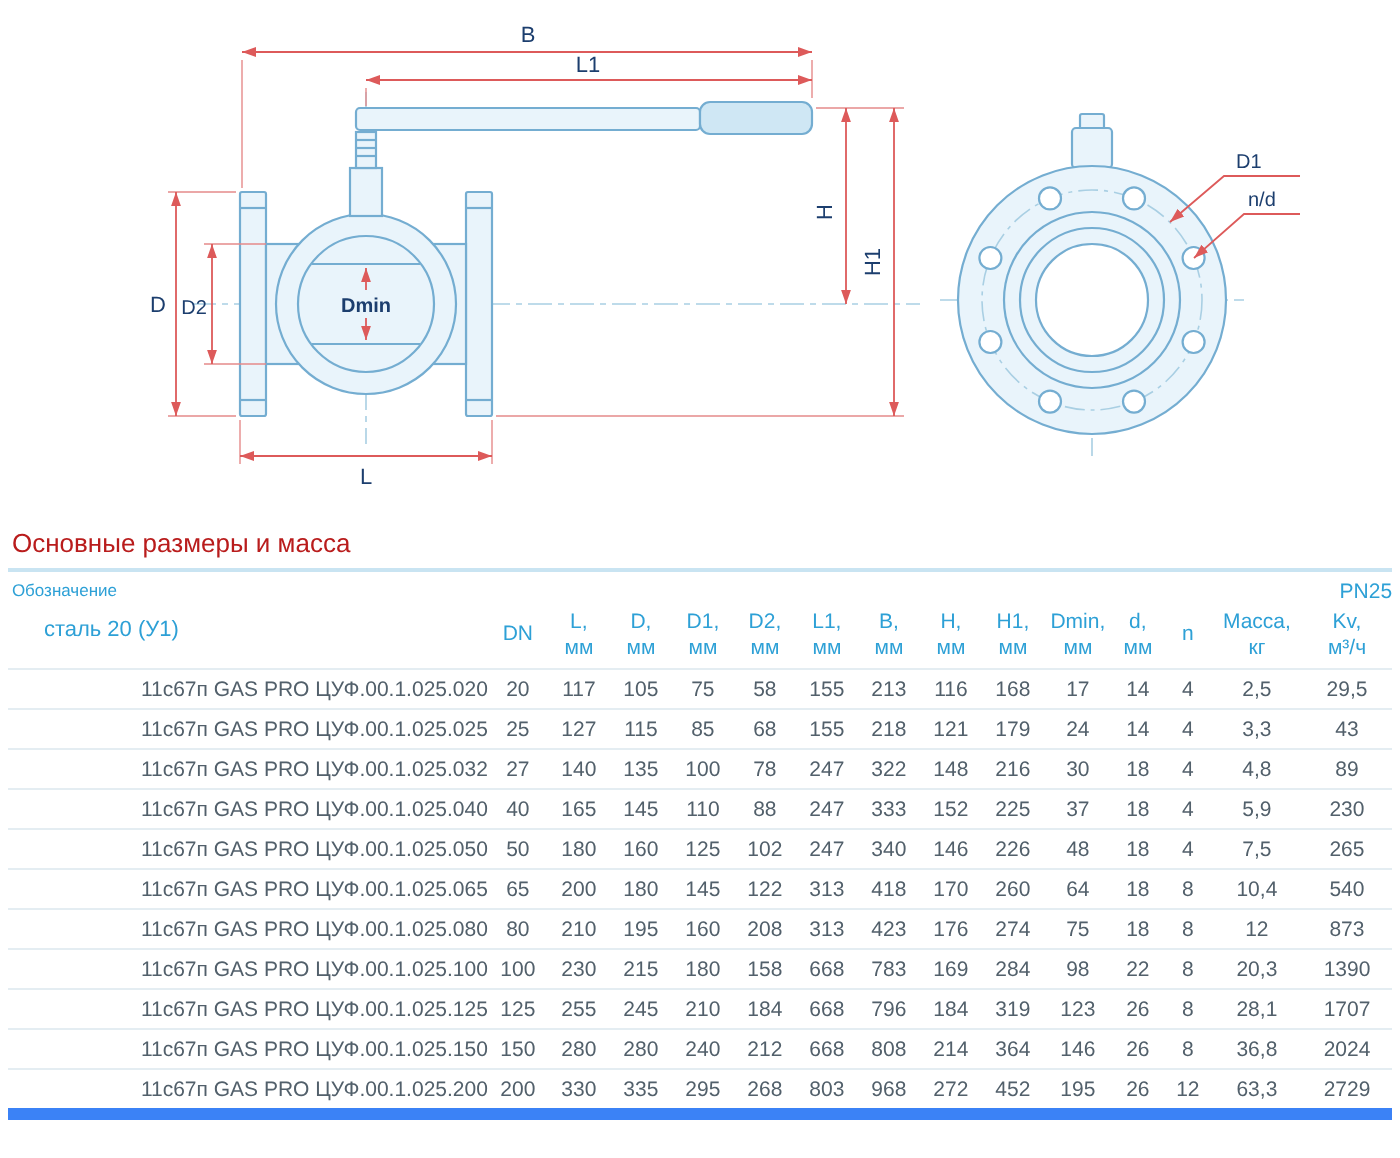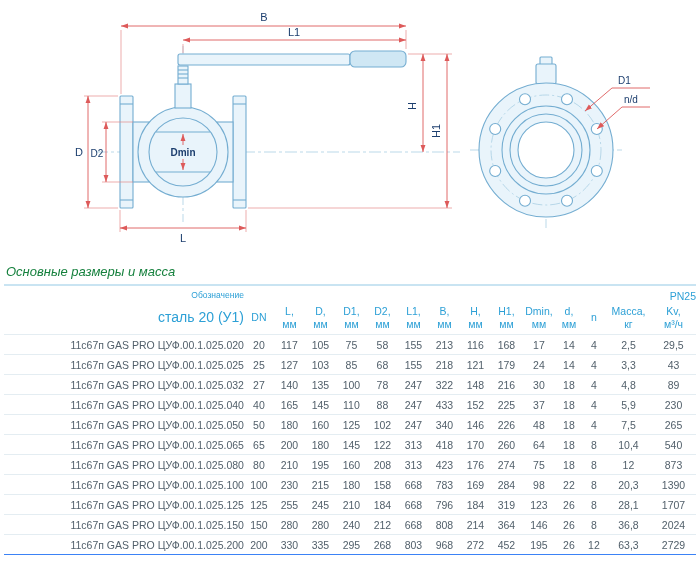--- a/index.html
+++ b/index.html
@@ -12,35 +12,35 @@
   .blue-part{fill:#e9f4fb;stroke:#74add1;stroke-width:1.1;}
   .blue-line{stroke:#74add1;stroke-width:1.1;fill:none;}
   .center-line{stroke:#a9cfe3;stroke-width:0.8;fill:none;stroke-dasharray:12 3 3 3;}
   .dim{stroke:#dd5a5a;stroke-width:0.9;fill:none;}
   .ext{stroke:#e58a8a;stroke-width:0.7;fill:none;}
   .dim-label{fill:#1c3e6e;font-size:11px;}
   .dim-label-sm{fill:#1c3e6e;font-size:10px;}
   .dim-label-b{fill:#1c3e6e;font-size:10px;font-weight:bold;}
 
   
-  .section-title{font-size:13px;color:#15803d;margin:6px 0 5px 6px;font-style:italic;}
+  .section-title{font-size:13px;color:#b91c1c;margin:6px 0 5px 6px;}
   .rule{border:none;border-top:2px solid #c9e4f2;margin:0 4px 2px 4px;}
 
   
   table{border-collapse:collapse;table-layout:fixed;width:692px;margin:2px auto 0 auto;}
   th,td{padding:0;font-weight:normal;overflow:hidden;white-space:nowrap;}
-  th.desig{vertical-align:top;text-align:right;padding-left:2px;}
+  th.desig{vertical-align:top;text-align:left;padding-left:2px;}
   .desig-top{font-size:8.5px;color:#2da0d6;padding-top:2px;}
-  .desig-sub{font-size:14px;color:#2da0d6;padding-top:9px;}
+  .desig-sub{font-size:11px;color:#2da0d6;padding-top:9px;margin-left:16px;}
   th.pn{vertical-align:top;text-align:right;color:#2da0d6;font-size:10.5px;padding-top:2px;padding-left:90px;height:15px;}
   tr.colhead th{vertical-align:middle;text-align:center;padding-bottom:4px;}
   tr.colhead .h1,tr.colhead .h2{color:#2da0d6;font-size:10.5px;line-height:1.2;text-align:center;}
   tbody td{font-size:10.5px;color:#52606b;text-align:center;height:19px;border-top:1px solid #e4edf2;}
   tbody td.name{text-align:right;padding-left:2px;}
-  tbody tr:last-child td{border-bottom:1px solid #3b82f6;}
+  tbody tr:last-child td{border-bottom:6px solid #3b82f6;}
 </style>
 </head>
 <body>
 
 <div class="page">
 
   <div class="drawing-wrap">
   <svg width="700" height="258" viewBox="0 0 700 258">
     <defs>
       <marker id="arr" viewBox="0 0 10 10" refX="10" refY="5" markerWidth="8" markerHeight="8" orient="auto-start-reverse">
@@ -270,21 +270,21 @@
           <td>17</td>
           <td>14</td>
           <td>4</td>
           <td>2,5</td>
           <td>29,5</td>
         </tr>
         <tr>
           <td class="name">11с67п GAS PRO ЦУФ.00.1.025.025</td>
           <td>25</td>
           <td>127</td>
-          <td>103</td>
+          <td>115</td>
           <td>85</td>
           <td>68</td>
           <td>155</td>
           <td>218</td>
           <td>121</td>
           <td>179</td>
           <td>24</td>
           <td>14</td>
           <td>4</td>
           <td>3,3</td>
@@ -308,21 +308,21 @@
           <td>89</td>
         </tr>
         <tr>
           <td class="name">11с67п GAS PRO ЦУФ.00.1.025.040</td>
           <td>40</td>
           <td>165</td>
           <td>145</td>
           <td>110</td>
           <td>88</td>
           <td>247</td>
-          <td>433</td>
+          <td>333</td>
           <td>152</td>
           <td>225</td>
           <td>37</td>
           <td>18</td>
           <td>4</td>
           <td>5,9</td>
           <td>230</td>
         </tr>
         <tr>
           <td class="name">11с67п GAS PRO ЦУФ.00.1.025.050</td>

